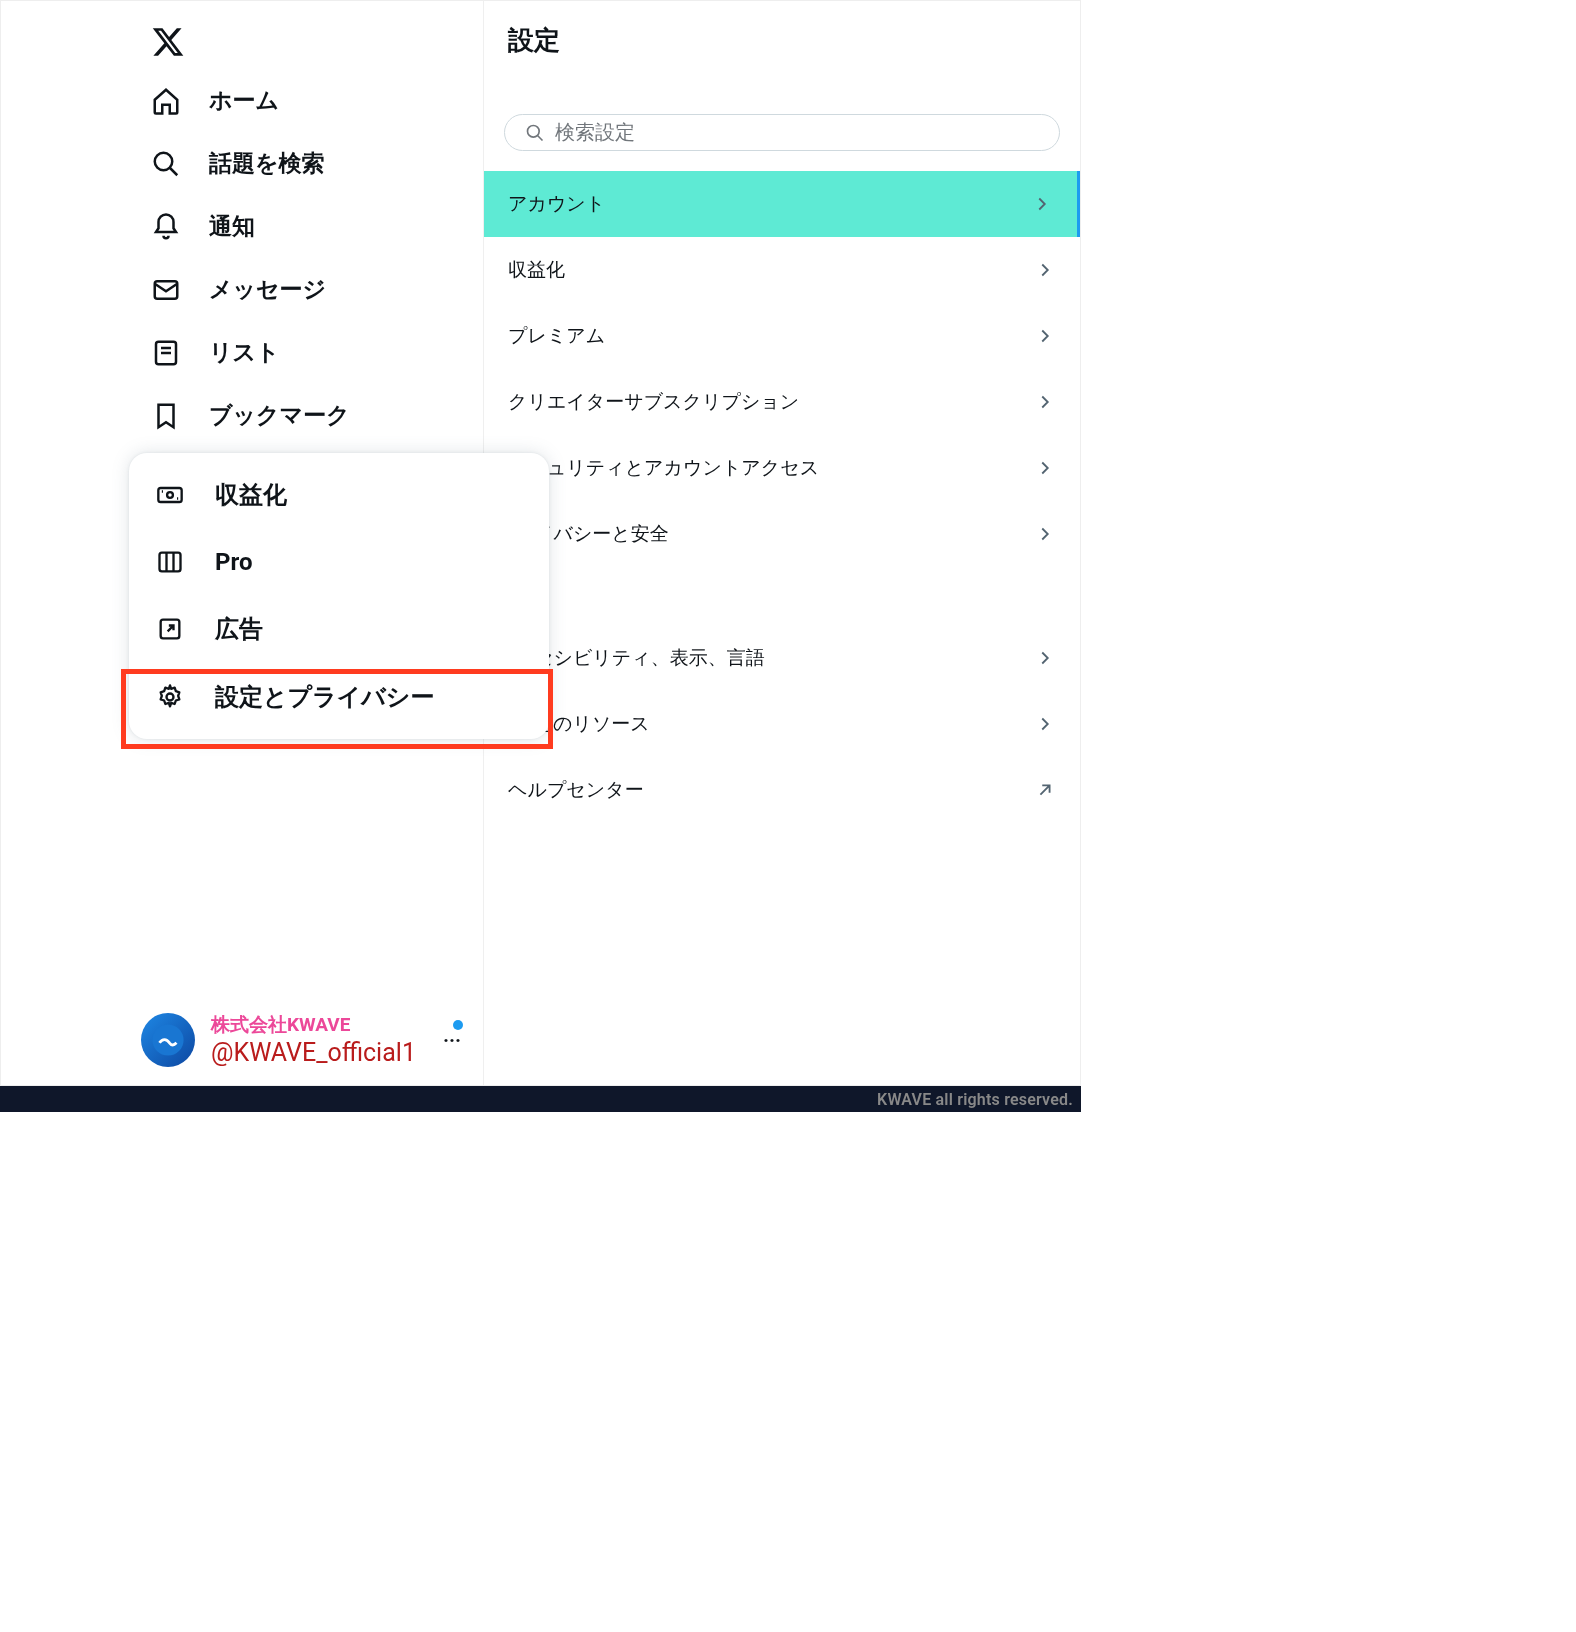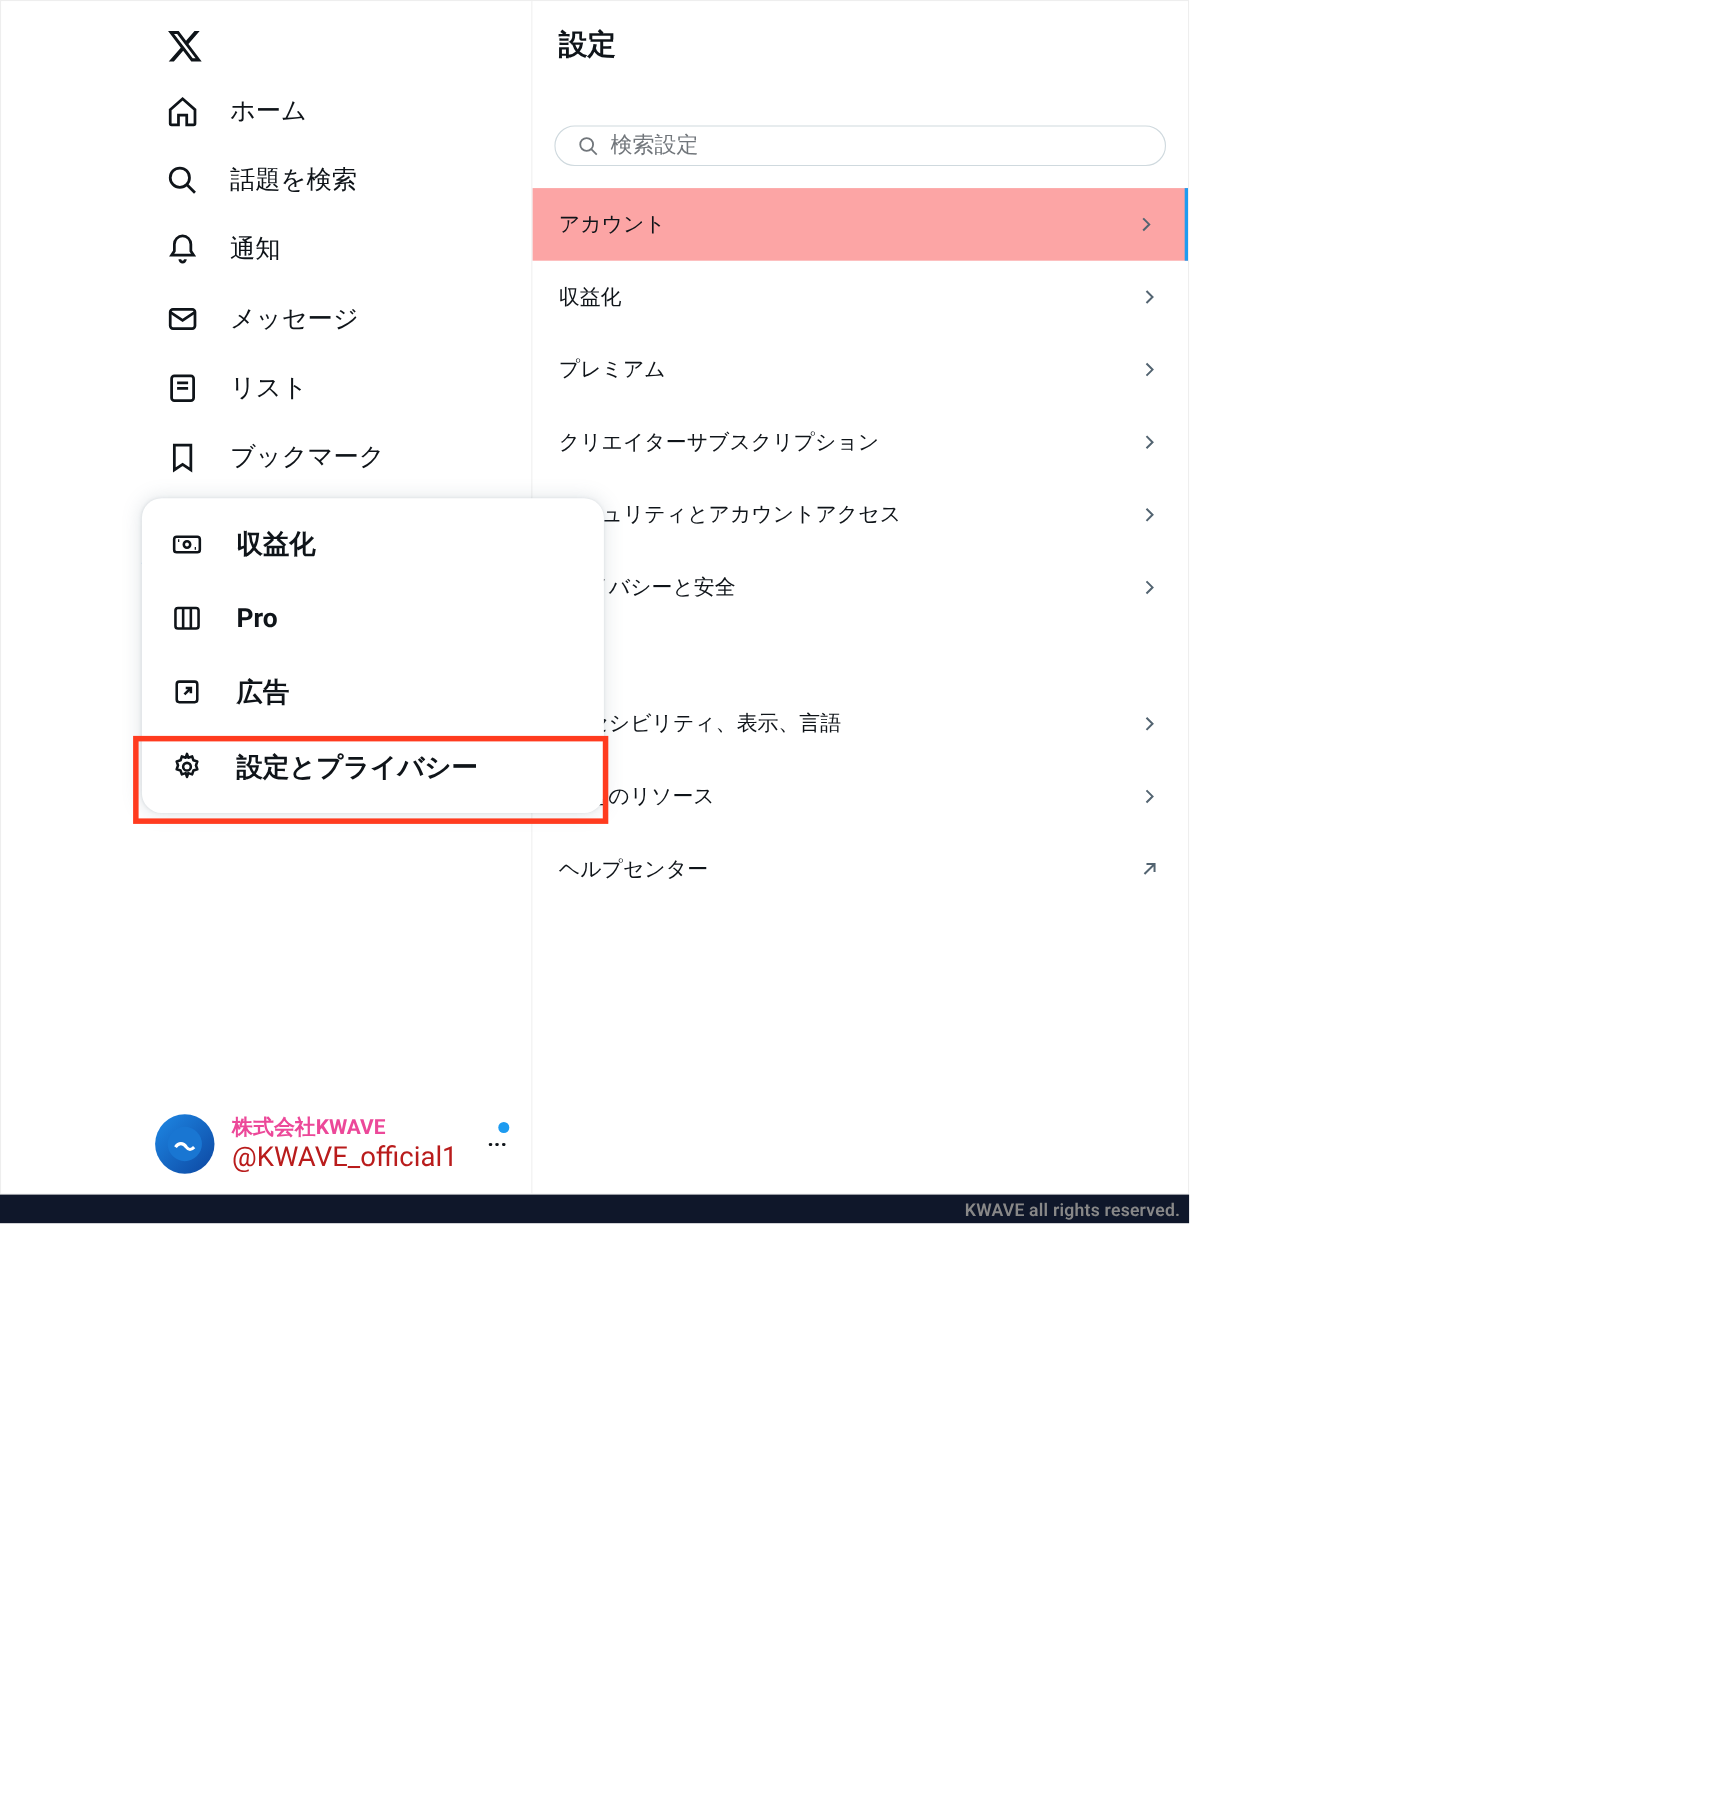--- a/index.html
+++ b/index.html
@@ -2,21 +2,21 @@
 <html><head>
   <meta charset="utf-8">
   <style>
     * { margin: 0; padding: 0; box-sizing: border-box; }
     body { font-family: -apple-system, BlinkMacSystemFont, "Segoe UI", Roboto, Helvetica, Arial, sans-serif; background: #fff; color: #0f1419; }
     .outer { width: 1576px; height: 1632px; position: relative; background: #fff; }
     .app { width: 1081px; height: 1086px; position: absolute; left: 0; top: 0; display: flex; border: 1px solid #eee; }
     .sidebar { width: 483px; border-right: 1px solid #efefef; position: relative; padding-top: 10px; }
     .logo-wrap { padding: 14px 0 10px 150px; }
     .nav { display: flex; flex-direction: column; gap: 0; padding-left: 140px; }
-    .nav-item { display: flex; align-items: center; gap: 28px; padding: 16px 10px; font-size: 23px; font-weight: 400; color: #0f1419; cursor: pointer; border-radius: 999px; }
+    .nav-item { display: flex; align-items: center; gap: 28px; padding: 16px 10px; font-size: 23px; font-weight: 700; color: #0f1419; cursor: pointer; border-radius: 999px; }
     .nav-item .icon { width: 30px; height: 30px; display: flex; align-items: center; justify-content: center; flex-shrink: 0; }
     .post-btn { margin: 30px 0 0 128px; width: 310px; height: 70px; background: #4da1eb; color: #fff; border: none; border-radius: 999px; font-size: 22px; font-weight: 700; cursor: pointer; }
     .popup { position: absolute; left: 128px; top: 452px; width: 420px; background: #fff; border-radius: 18px; box-shadow: 0 0 18px rgba(101,119,134,0.2), 0 0 3px rgba(101,119,134,0.15); padding: 8px 0; z-index: 10; }
     .popup-item { display: flex; align-items: center; gap: 30px; padding: 18px 26px; font-size: 24px; font-weight: 700; cursor: pointer; }
     .popup-item .icon { width: 30px; height: 30px; display: flex; align-items: center; justify-content: center; flex-shrink: 0; }
     .highlight { position: absolute; left: 120px; top: 668px; width: 432px; height: 80px; border: 5px solid #ff3b1f; z-index: 11; pointer-events: none; }
     .account { position: absolute; left: 140px; bottom: 18px; display: flex; align-items: center; gap: 16px; width: 320px; cursor: pointer; }
     .avatar { width: 54px; height: 54px; border-radius: 50%; background: linear-gradient(135deg, #1e88e5, #0d47a1); display: flex; align-items: center; justify-content: center; flex-shrink: 0; }
     .account-text { flex: 1; }
     .account-name { font-size: 19px; font-weight: 700; color: #ec4899; }
@@ -24,21 +24,21 @@
     .account-more { font-size: 20px; font-weight: 700; position: relative; }
     .account-more .dot { position: absolute; right: -2px; top: -8px; width: 10px; height: 10px; background: #1d9bf0; border-radius: 50%; }
     .main { flex: 1; padding: 0; }
     .main-title { font-size: 26px; font-weight: 800; padding: 22px 24px 28px; }
     .search-wrap { padding: 0 20px 20px; }
     .search { display: flex; align-items: center; gap: 10px; border: 1px solid #cfd9de; border-radius: 999px; padding: 6px 20px; margin-top: 28px; }
     .search input { border: none; outline: none; font-size: 20px; flex: 1; background: transparent; }
     .search input::placeholder { color: #71767b; }
     .settings-list { display: flex; flex-direction: column; }
     .settings-item { display: flex; align-items: center; justify-content: space-between; padding: 20px 24px; font-size: 19px; cursor: pointer; }
-    .settings-item.active { background: #fca5a5; border-right: 3px solid #1d9bf0; }
+    .settings-item.active { background: #5eead4; border-right: 3px solid #1d9bf0; }
     .chev { color: #536471; }
     .footer { position: absolute; left: 0; top: 1086px; width: 1081px; height: 26px; background: #0f172a; color: #888; font-size: 16px; display: flex; align-items: center; justify-content: flex-end; padding-right: 8px; font-weight: 600; letter-spacing: 0.2px; }
     svg { display: block; }
   </style>
 </head>
 <body>
 
 <div class="outer">
   <div class="app">
 

